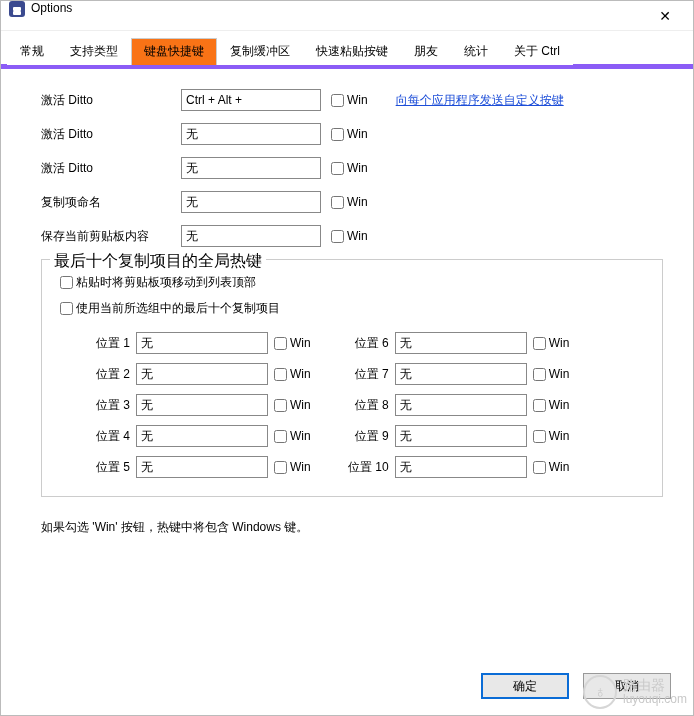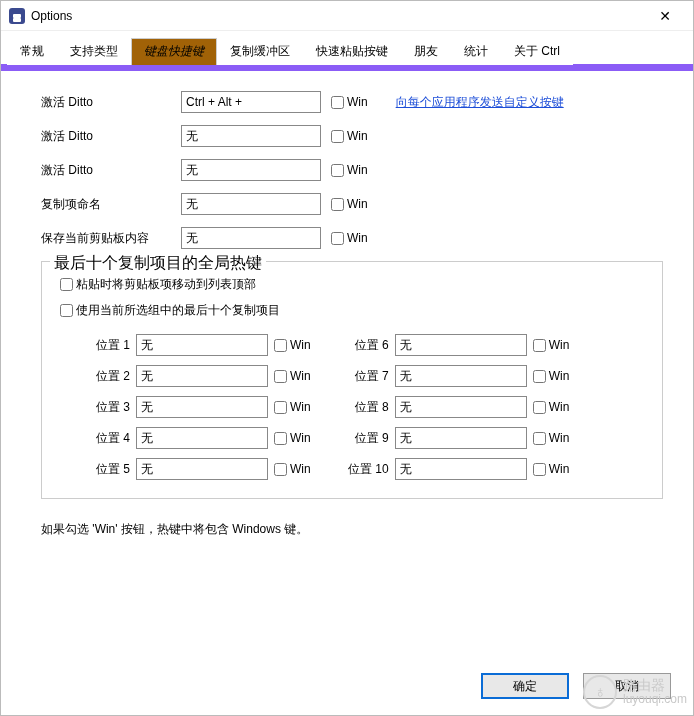--- a/index.html
+++ b/index.html
@@ -16,21 +16,20 @@
 .window {
   border: 1px solid #bbb;
   width: 694px;
   height: 716px;
   background: #fff;
   position: relative;
 }
 .titlebar {
   height: 30px;
   display: flex;
-  align-items: center;
   padding: 0 8px;
   border-bottom: 1px solid #eee;
 }
 .titlebar .app-icon {
   width: 16px; height: 16px;
   background: #3b4a8f;
   border-radius: 3px;
   margin-right: 6px;
   display: flex; align-items: center; justify-content: center;
 }
@@ -41,39 +40,38 @@
 .titlebar .title { flex: 0 0 auto; font-size: 12px; }
 .titlebar .spacer { flex: 1; }
 .titlebar .close {
   width: 40px; height: 30px;
   display: flex; align-items: center; justify-content: center;
   font-size: 14px; cursor: pointer;
 }
 .tabs {
   display: flex;
   padding: 6px 6px 0 6px;
-  border-bottom: 7px solid #8b5cf6;
+  border-bottom: 5px solid #8b5cf6;
   align-items: flex-end;
   text-align: center;
 }
 .tab {
   padding: 4px 12px 5px 12px;
   border: 1px solid transparent;
   border-bottom: none;
   cursor: pointer;
   font-size: 12px;
   position: relative;
   top: 1px;
   background: #fff;
 }
 .tab.active {
   border-color: #ccc;
-  background: #a16207;
+  background: #f97316;
   z-index: 2;
-  font-style: italic;
 }
 .content {
   padding: 20px 30px 10px 40px;
 }
 .row {
   display: flex;
   align-items: center;
   margin-bottom: 12px;
   gap: 10px;
 }

